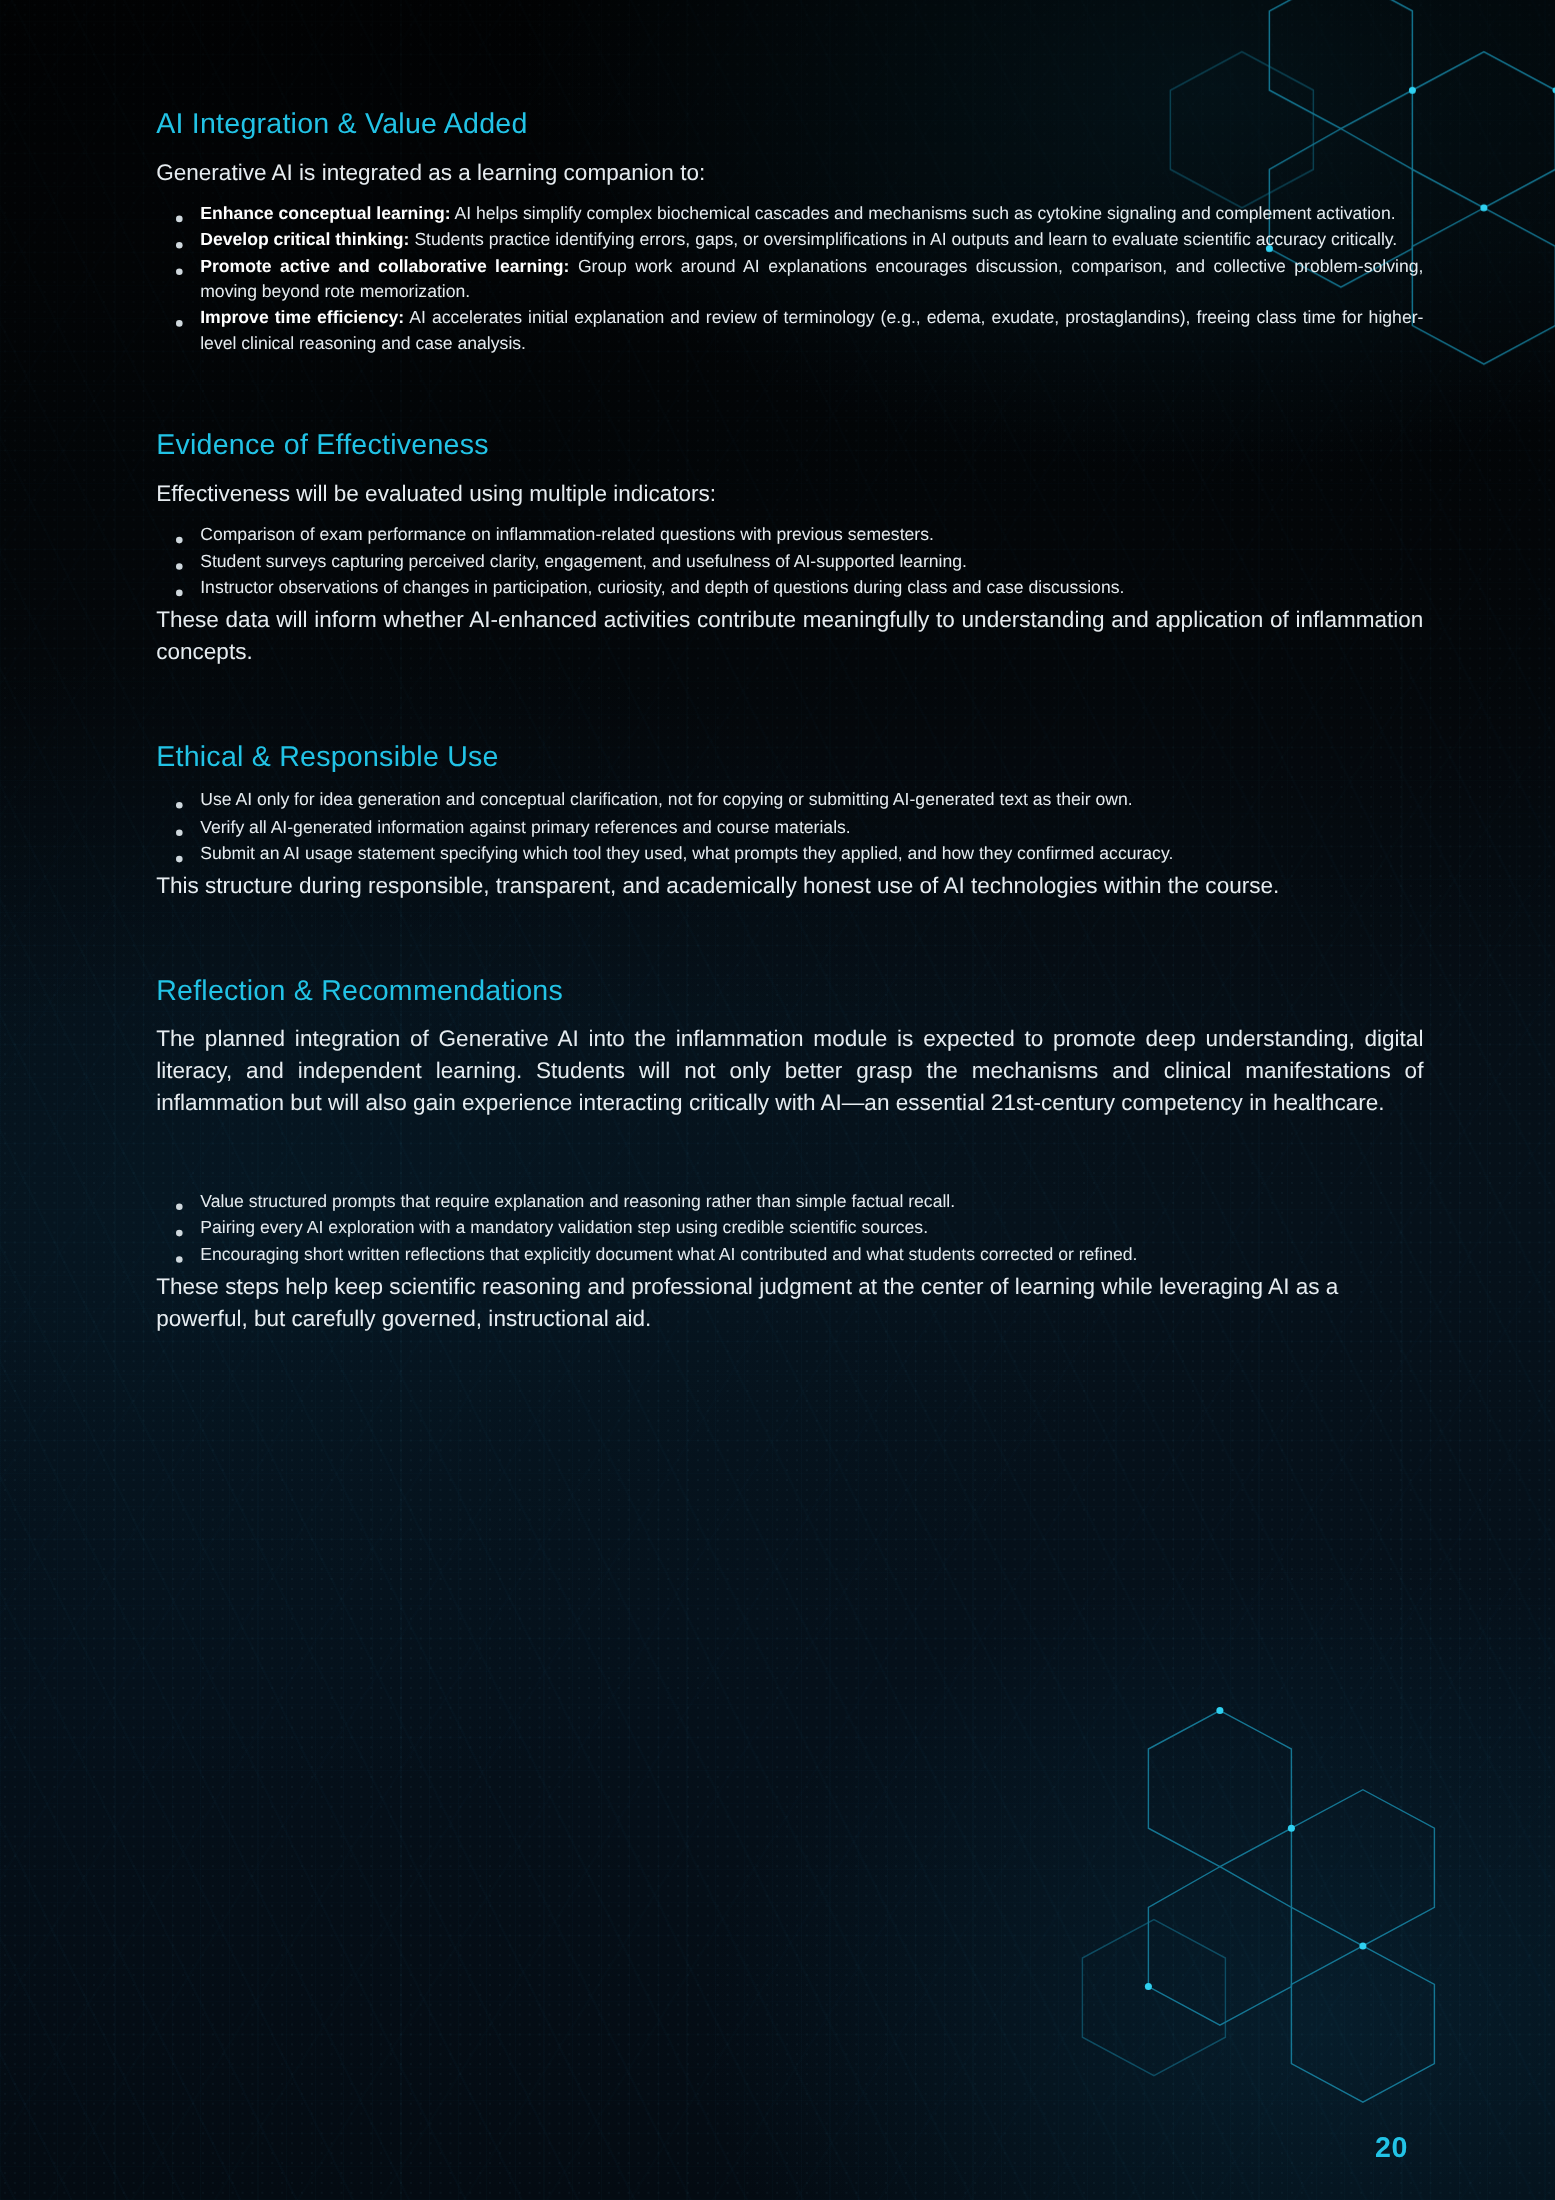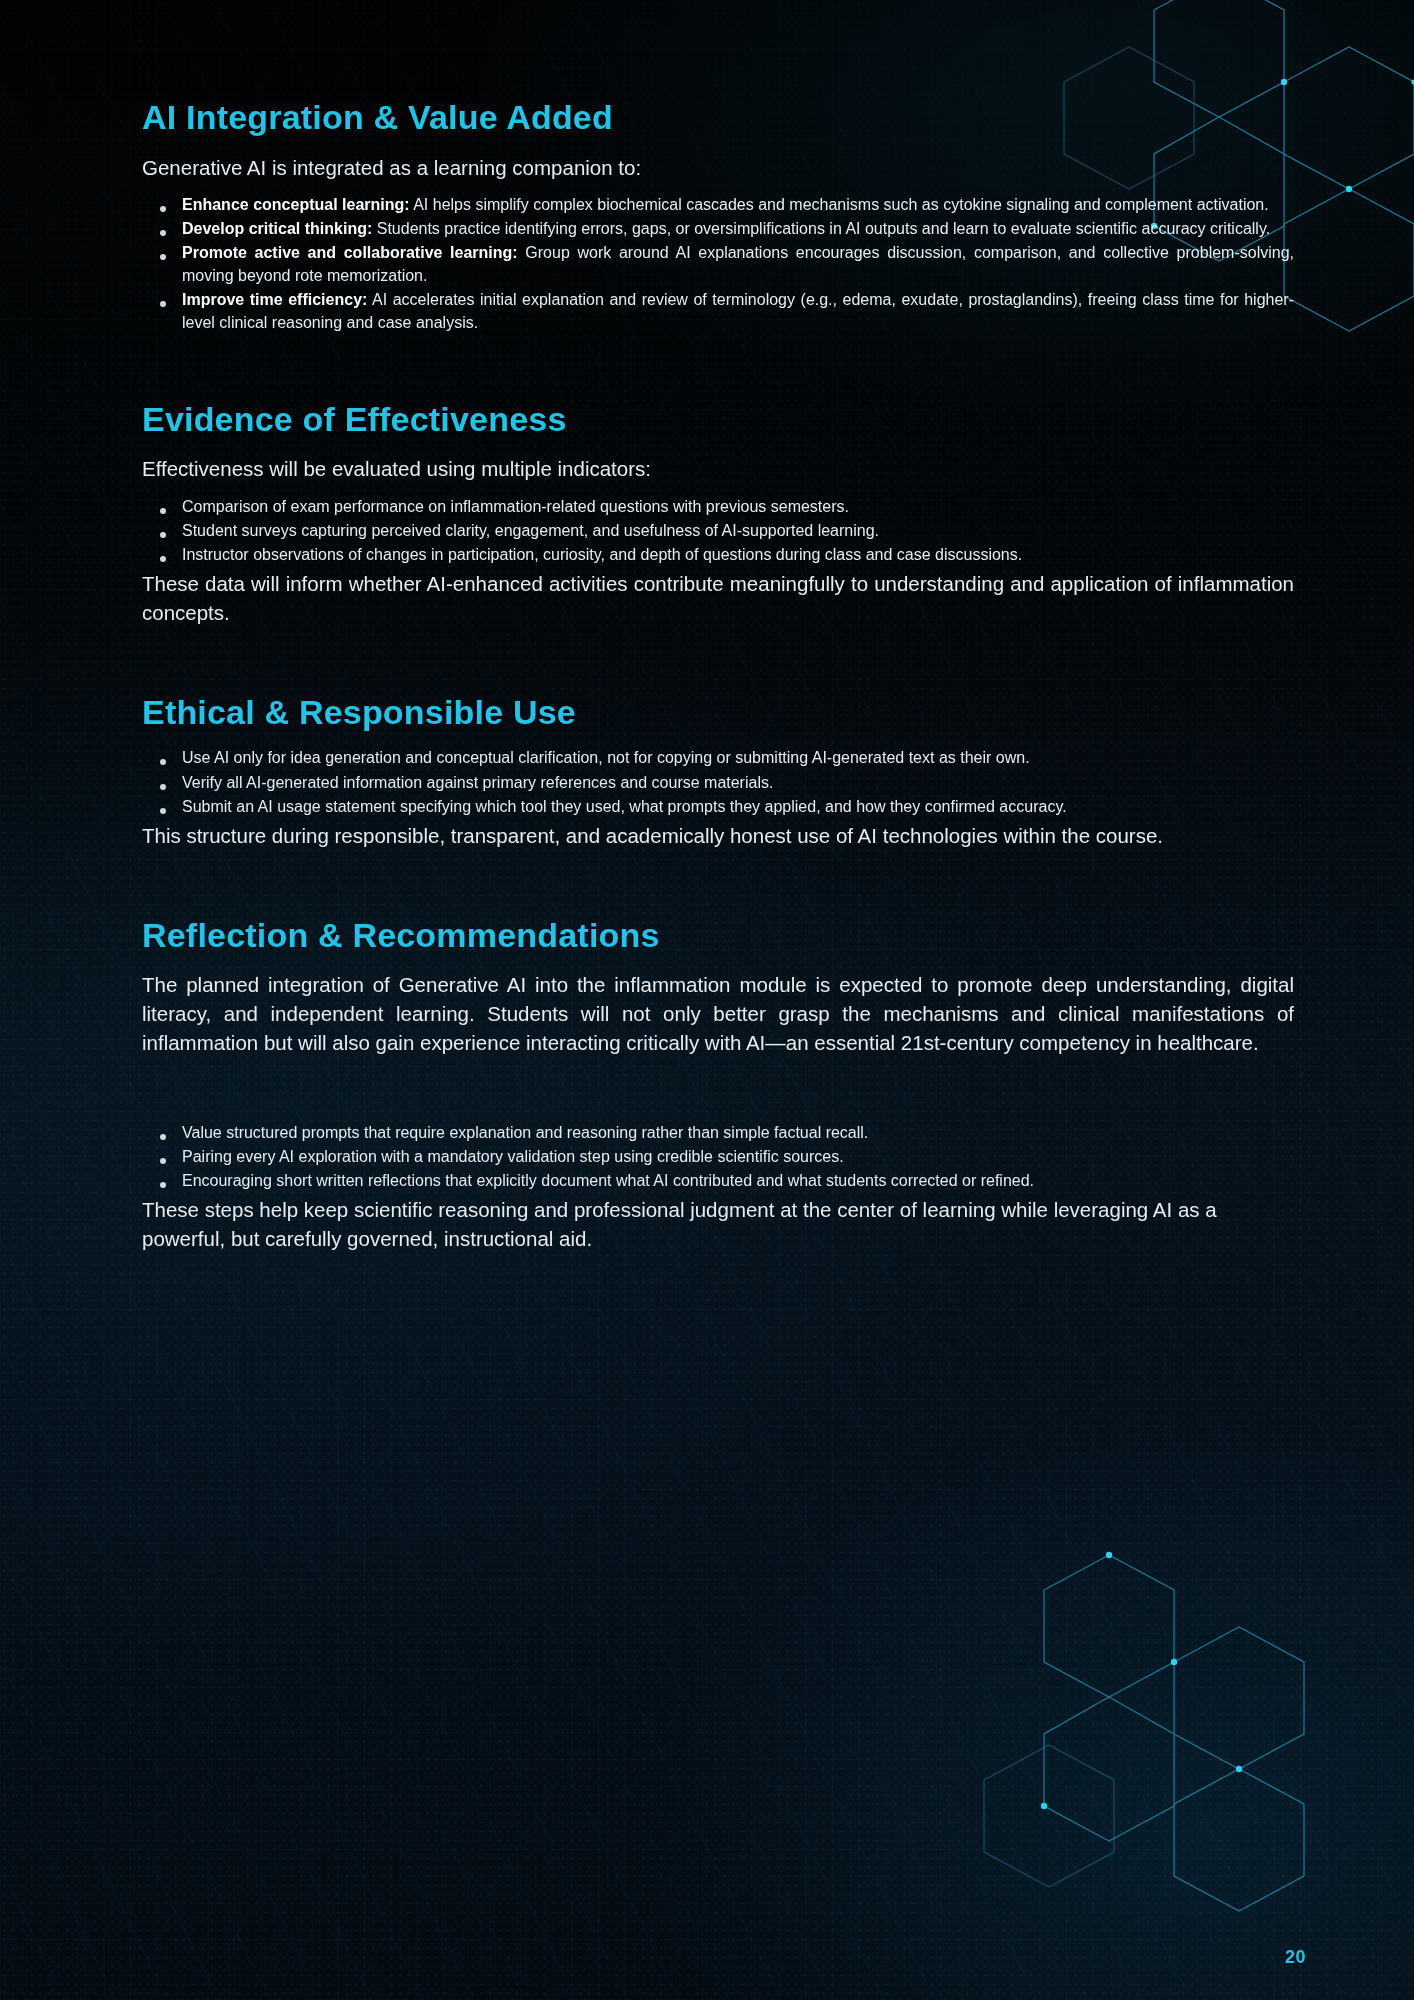--- a/index.html
+++ b/index.html
@@ -60,23 +60,23 @@
   .hex-tr { position: absolute; right: -20px; top: -30px; width: 430px; height: 420px; pointer-events: none; }
   .hex-br { position: absolute; right: 30px; bottom: 30px; width: 460px; height: 440px; pointer-events: none; }
 
   .content {
     position: absolute;
     left: 142px;
     top: 96px;
     width: 1152px;
   }
   h2.section {
-    font-size: 34px;
+    font-size: 26px;
     line-height: 1.25;
-    font-weight: bold;
+    font-weight: normal;
     color: #22c3e6;
     margin: 0 0 14px 0;
     letter-spacing: 0.2px;
   }
   .sec-gap { margin-top: 64px; }
   p.body {
     font-size: 20.5px;
     line-height: 1.42;
     margin: 0 0 6px 0;
     color: #e6ecf0;
@@ -107,23 +107,23 @@
     top: 12px;
     width: 6px;
     height: 6px;
     border-radius: 50%;
     background: #cfd8dd;
   }
   ul.bullets li b { font-weight: bold; color: #ffffff; }
   .para-block { margin-top: 22px; }
   .page-num {
     position: absolute;
-    right: 108px;
+    right: 134px;
     bottom: 32px;
-    font-size: 18px;
+    font-size: 26px;
     font-weight: bold;
     color: #22c3e6;
     letter-spacing: 0.5px;
     margin-left: 16px;
   }
 </style>
 </head>
 <body>
 
 <div class="page">

